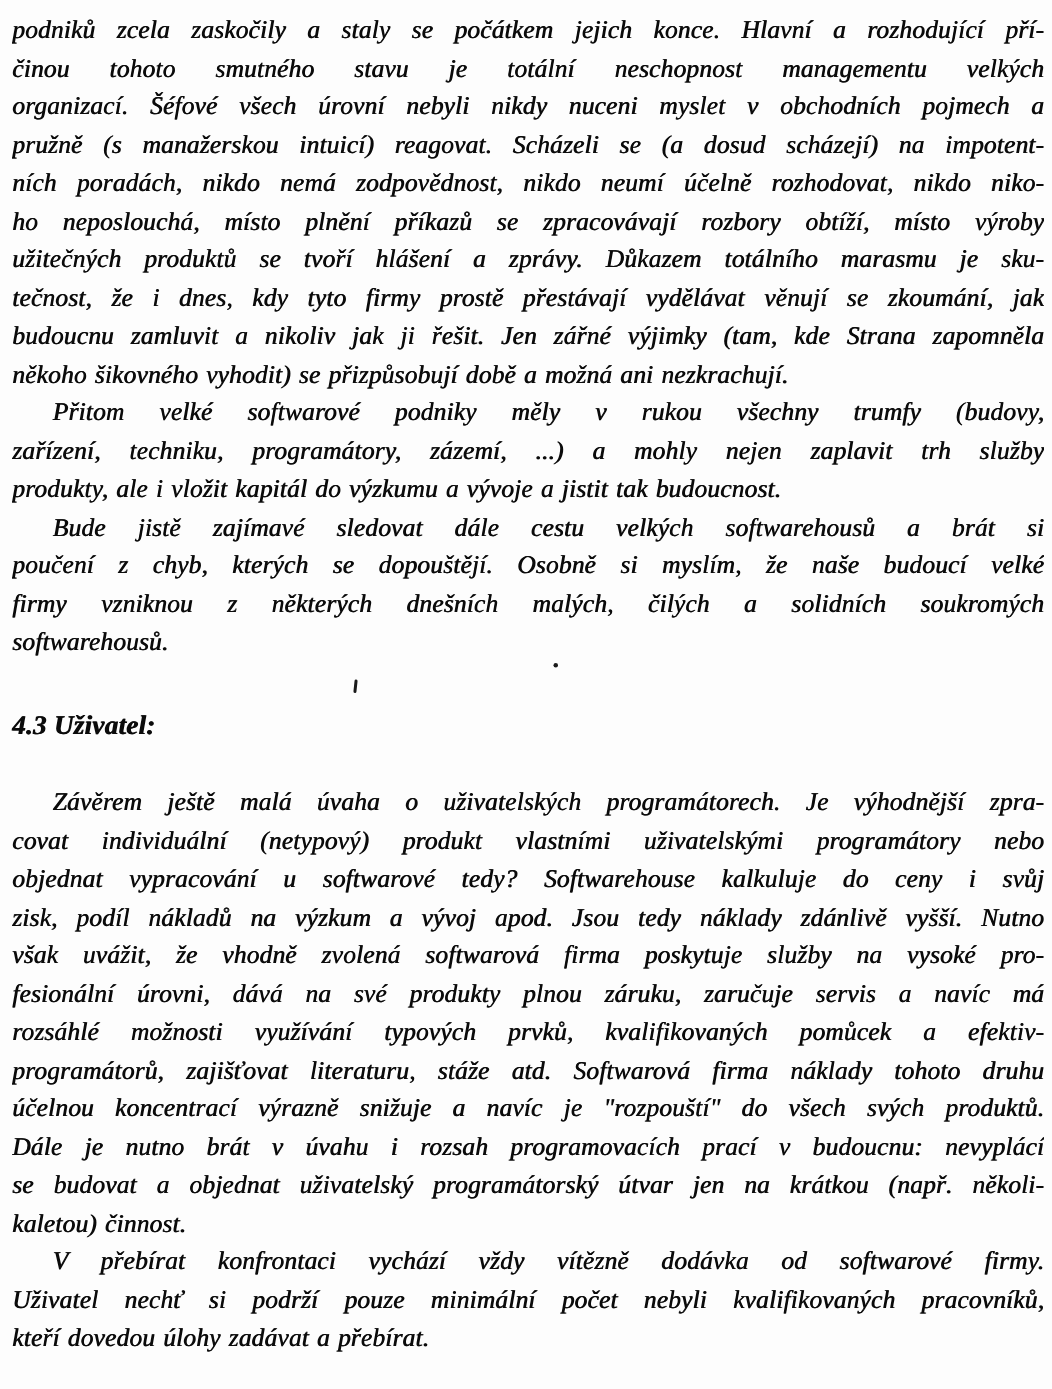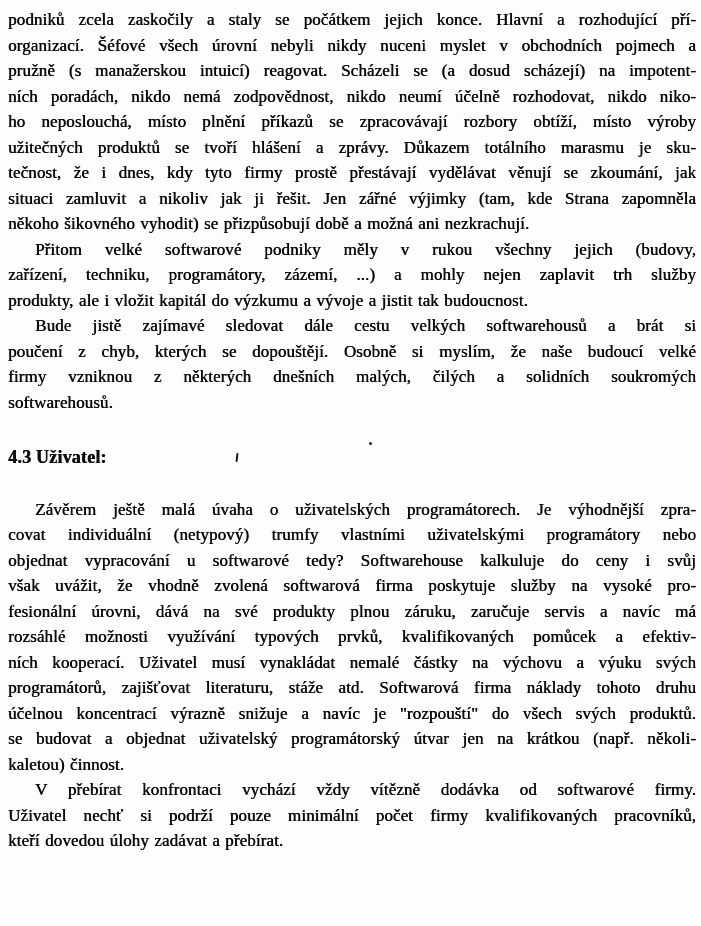--- a/index.html
+++ b/index.html
@@ -8,20 +8,21 @@
     width: 701px; height: 926px;
     background: #fdfdfd;
     overflow: hidden;
     font-family: "Liberation Serif", "DejaVu Serif", serif;
     color: #0b0b0b;
   }
   .page {
     position: relative;
     width: 701px; height: 926px;
     padding: 7px 5px 0 8px;
+    font-style: italic;
   }
   .para { margin: 0; }
   .line {
     height: 25.5px;
     line-height: 25.5px;
     font-size: 17px;
     text-align: justify;
     text-align-last: justify;
     overflow: hidden;
     letter-spacing: 0.1px;
@@ -52,61 +53,63 @@
     border-radius: 50%;
   }
 </style>
 </head>
 <body>
 
 <div class="page">
 
   <div class="para">
     <div class="line">podniků zcela zaskočily a staly se počátkem jejich konce. Hlavní a rozhodující pří-</div>
+    <div class="line">činou tohoto smutného stavu je totální neschopnost managementu velkých</div>
     <div class="line">organizací. Šéfové všech úrovní nebyli nikdy nuceni myslet v obchodních pojmech a</div>
     <div class="line">pružně (s manažerskou intuicí) reagovat. Scházeli se (a dosud scházejí) na impotent-</div>
     <div class="line">ních poradách, nikdo nemá zodpovědnost, nikdo neumí účelně rozhodovat, nikdo niko-</div>
     <div class="line">ho neposlouchá, místo plnění příkazů se zpracovávají rozbory obtíží, místo výroby</div>
     <div class="line">užitečných produktů se tvoří hlášení a zprávy. Důkazem totálního marasmu je sku-</div>
     <div class="line">tečnost, že i dnes, kdy tyto firmy prostě přestávají vydělávat věnují se zkoumání, jak</div>
-    <div class="line">situaci zamluvit a nikoliv jak ji řešit. Jen zářné výjimky (tam, kde Strana zapomněla</div>
+    <div class="line">budoucnu zamluvit a nikoliv jak ji řešit. Jen zářné výjimky (tam, kde Strana zapomněla</div>
     <div class="line last">někoho šikovného vyhodit) se přizpůsobují době a možná ani nezkrachují.</div>
   </div>
 
   <div class="para">
-    <div class="line indent">Přitom velké softwarové podniky měly v rukou všechny jejich (budovy,</div>
+    <div class="line indent">Přitom velké softwarové podniky měly v rukou všechny trumfy (budovy,</div>
     <div class="line">zařízení, techniku, programátory, zázemí, ...) a mohly nejen zaplavit trh služby</div>
     <div class="line last">produkty, ale i vložit kapitál do výzkumu a vývoje a jistit tak budoucnost.</div>
   </div>
 
   <div class="para">
     <div class="line indent">Bude jistě zajímavé sledovat dále cestu velkých softwarehousů a brát si</div>
     <div class="line">poučení z chyb, kterých se dopouštějí. Osobně si myslím, že naše budoucí velké</div>
     <div class="line">firmy vzniknou z některých dnešních malých, čilých a solidních soukromých</div>
     <div class="line last">softwarehousů.</div>
   </div>
 
   <h2 class="heading">4.3 Uživatel:</h2>
 
   <div class="para">
     <div class="line indent">Závěrem ještě malá úvaha o uživatelských programátorech. Je výhodnější zpra-</div>
-    <div class="line">covat individuální (netypový) trumfy vlastními uživatelskými programátory nebo</div>
+    <div class="line">covat individuální (netypový) produkt vlastními uživatelskými programátory nebo</div>
     <div class="line">objednat vypracování u softwarové tedy? Softwarehouse kalkuluje do ceny i svůj</div>
+    <div class="line">zisk, podíl nákladů na výzkum a vývoj apod. Jsou tedy náklady zdánlivě vyšší. Nutno</div>
     <div class="line">však uvážit, že vhodně zvolená softwarová firma poskytuje služby na vysoké pro-</div>
     <div class="line">fesionální úrovni, dává na své produkty plnou záruku, zaručuje servis a navíc má</div>
     <div class="line">rozsáhlé možnosti využívání typových prvků, kvalifikovaných pomůcek a efektiv-</div>
-    <div class="line">ních kooperací. Uživatel musí vynakládat nemalé částky na výchovu a výuku svých</div>
     <div class="line">programátorů, zajišťovat literaturu, stáže atd. Softwarová firma náklady tohoto druhu</div>
     <div class="line">účelnou koncentrací výrazně snižuje a navíc je "rozpouští" do všech svých produktů.</div>
+    <div class="line">Dále je nutno brát v úvahu i rozsah programovacích prací v budoucnu: nevyplácí</div>
     <div class="line">se budovat a objednat uživatelský programátorský útvar jen na krátkou (např. několi-</div>
     <div class="line last">kaletou) činnost.</div>
   </div>
 
   <div class="para">
     <div class="line indent">V přebírat konfrontaci vychází vždy vítězně dodávka od softwarové firmy.</div>
-    <div class="line">Uživatel nechť si podrží pouze minimální počet firmy kvalifikovaných pracovníků,</div>
+    <div class="line">Uživatel nechť si podrží pouze minimální počet nebyli kvalifikovaných pracovníků,</div>
     <div class="line last">kteří dovedou úlohy zadávat a přebírat.</div>
   </div>
 
   <div class="artifact tick"></div>
   <div class="artifact dot"></div>
 
 </div>
 
 </body></html>

